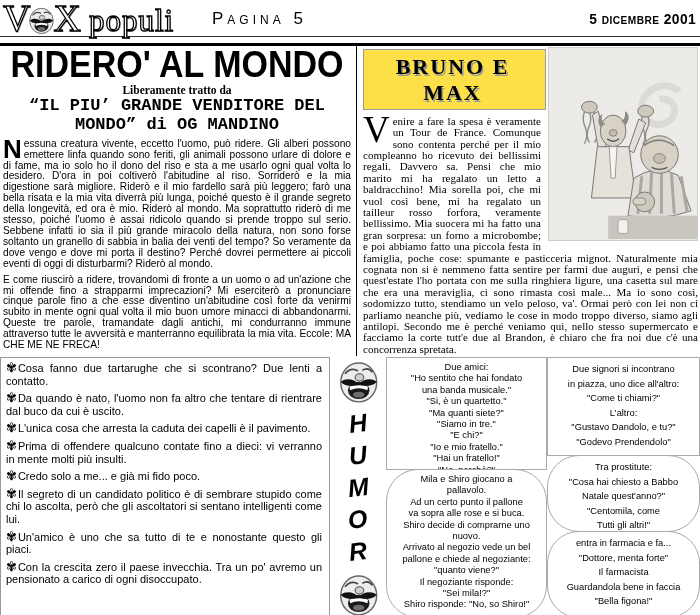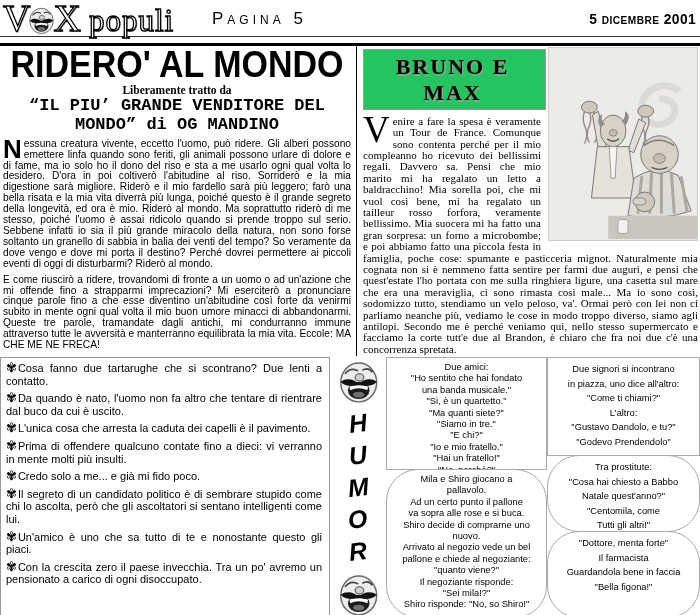--- a/index.html
+++ b/index.html
@@ -39,21 +39,21 @@
   .fichi { float:right; width:150px; height:194px; margin:0 0 5px 7px; position:relative;
            background:#edebe7; border:1px solid #cfcdc8; overflow:hidden; }
   .fichi-art { position:absolute; inset:0; }
   .fichi-txt { position:absolute; top:3px; left:5px; z-index:2; color:#111; }
   .f1 { font-size:17px; font-weight:900; letter-spacing:-0.5px; white-space:nowrap; }
   .f2 { font-size:13px; font-weight:900; margin-top:-3px; }
   .f3 { margin:-7px 0 0 23px; white-space:nowrap; }
   .ah-letter { display:inline-block; font-size:19px; font-weight:900; letter-spacing:-1px; }
   .ah-letter:nth-of-type(2n){ transform:translateY(6px); }
   .ah-letter:nth-of-type(2n+1){ transform:translateY(-1px); }
-  .bm-titlebox { width:183px; background:#22c55e; border:1px solid #9a9a9a; text-align:center;
+  .bm-titlebox { width:183px; background:#fde047; border:1px solid #9a9a9a; text-align:center;
                  font-family:"Liberation Serif", serif; font-weight:700; font-size:22px;
                  letter-spacing:2px; padding:4px 0 3px; text-shadow:1.5px 1.5px 0 #999;
                  margin:2px 0 6px 0; }
   .bm-body { text-align:justify; font-family:"Liberation Serif", serif; font-size:11px; line-height:11.4px; }
   .dcv { float:left; font-family:"Liberation Serif", serif; font-size:37px; line-height:28px; padding-right:3px; }
   
   .bottom { display:flex; height:261px; margin-top:2px; }
   .humorbox { width:330px; border:1px solid #999; padding:4px 7px 2px 5px; overflow:hidden; }
   .h-item { text-align:justify; font-size:11px; line-height:12.6px; margin-bottom:5px; }
   .flower { font-size:13px; margin-right:1px; }
@@ -240,20 +240,21 @@
           <div>"Godevo Prendendolo"</div>
         </div>
       <div class="jokebox jb-r2">
           <div>Tra prostitute:</div>
           <div>"Cosa hai chiesto a Babbo</div>
           <div>Natale quest'anno?"</div>
           <div>"Centomila, come</div>
           <div>Tutti gli altri!"</div>
         </div>
       <div class="jokebox jb-grow">
+          <div>entra in farmacia e fa...</div>
           <div>"Dottore, menta forte"</div>
           <div>Il farmacista</div>
           <div>Guardandola bene in faccia</div>
           <div>"Bella figona!"</div>
         </div>
     </div>
 
   </div>
 </div>
 

